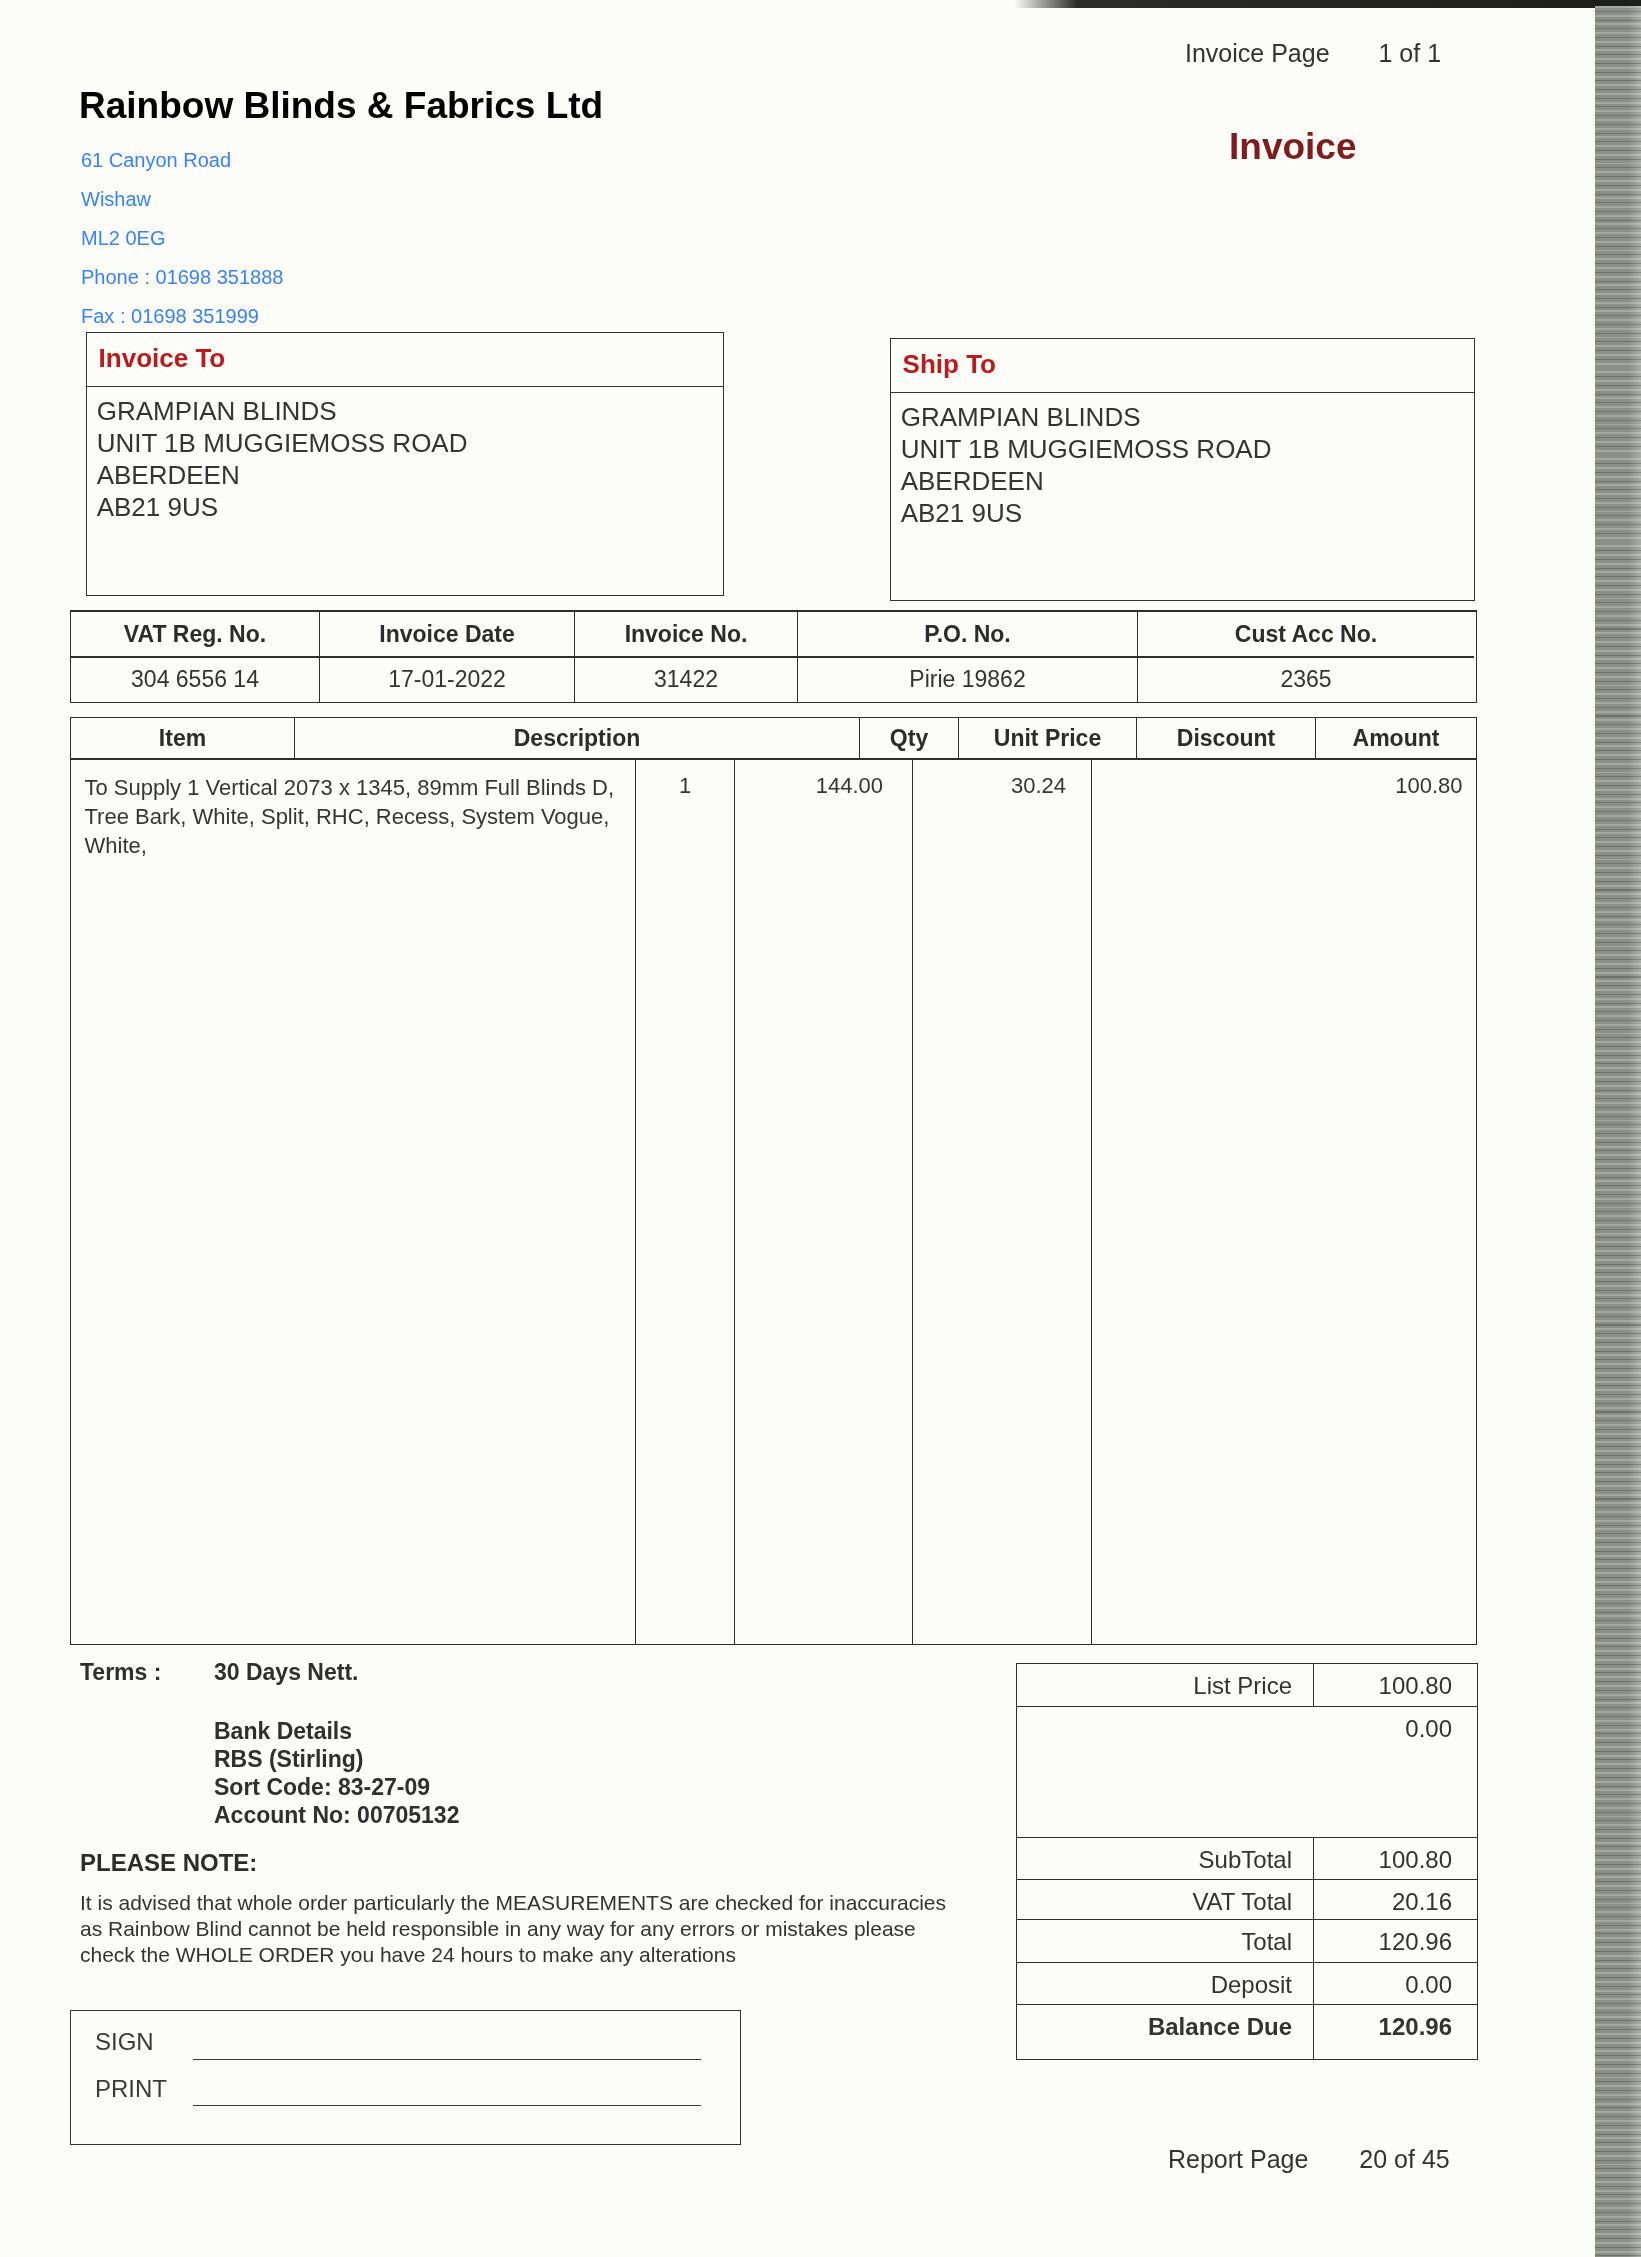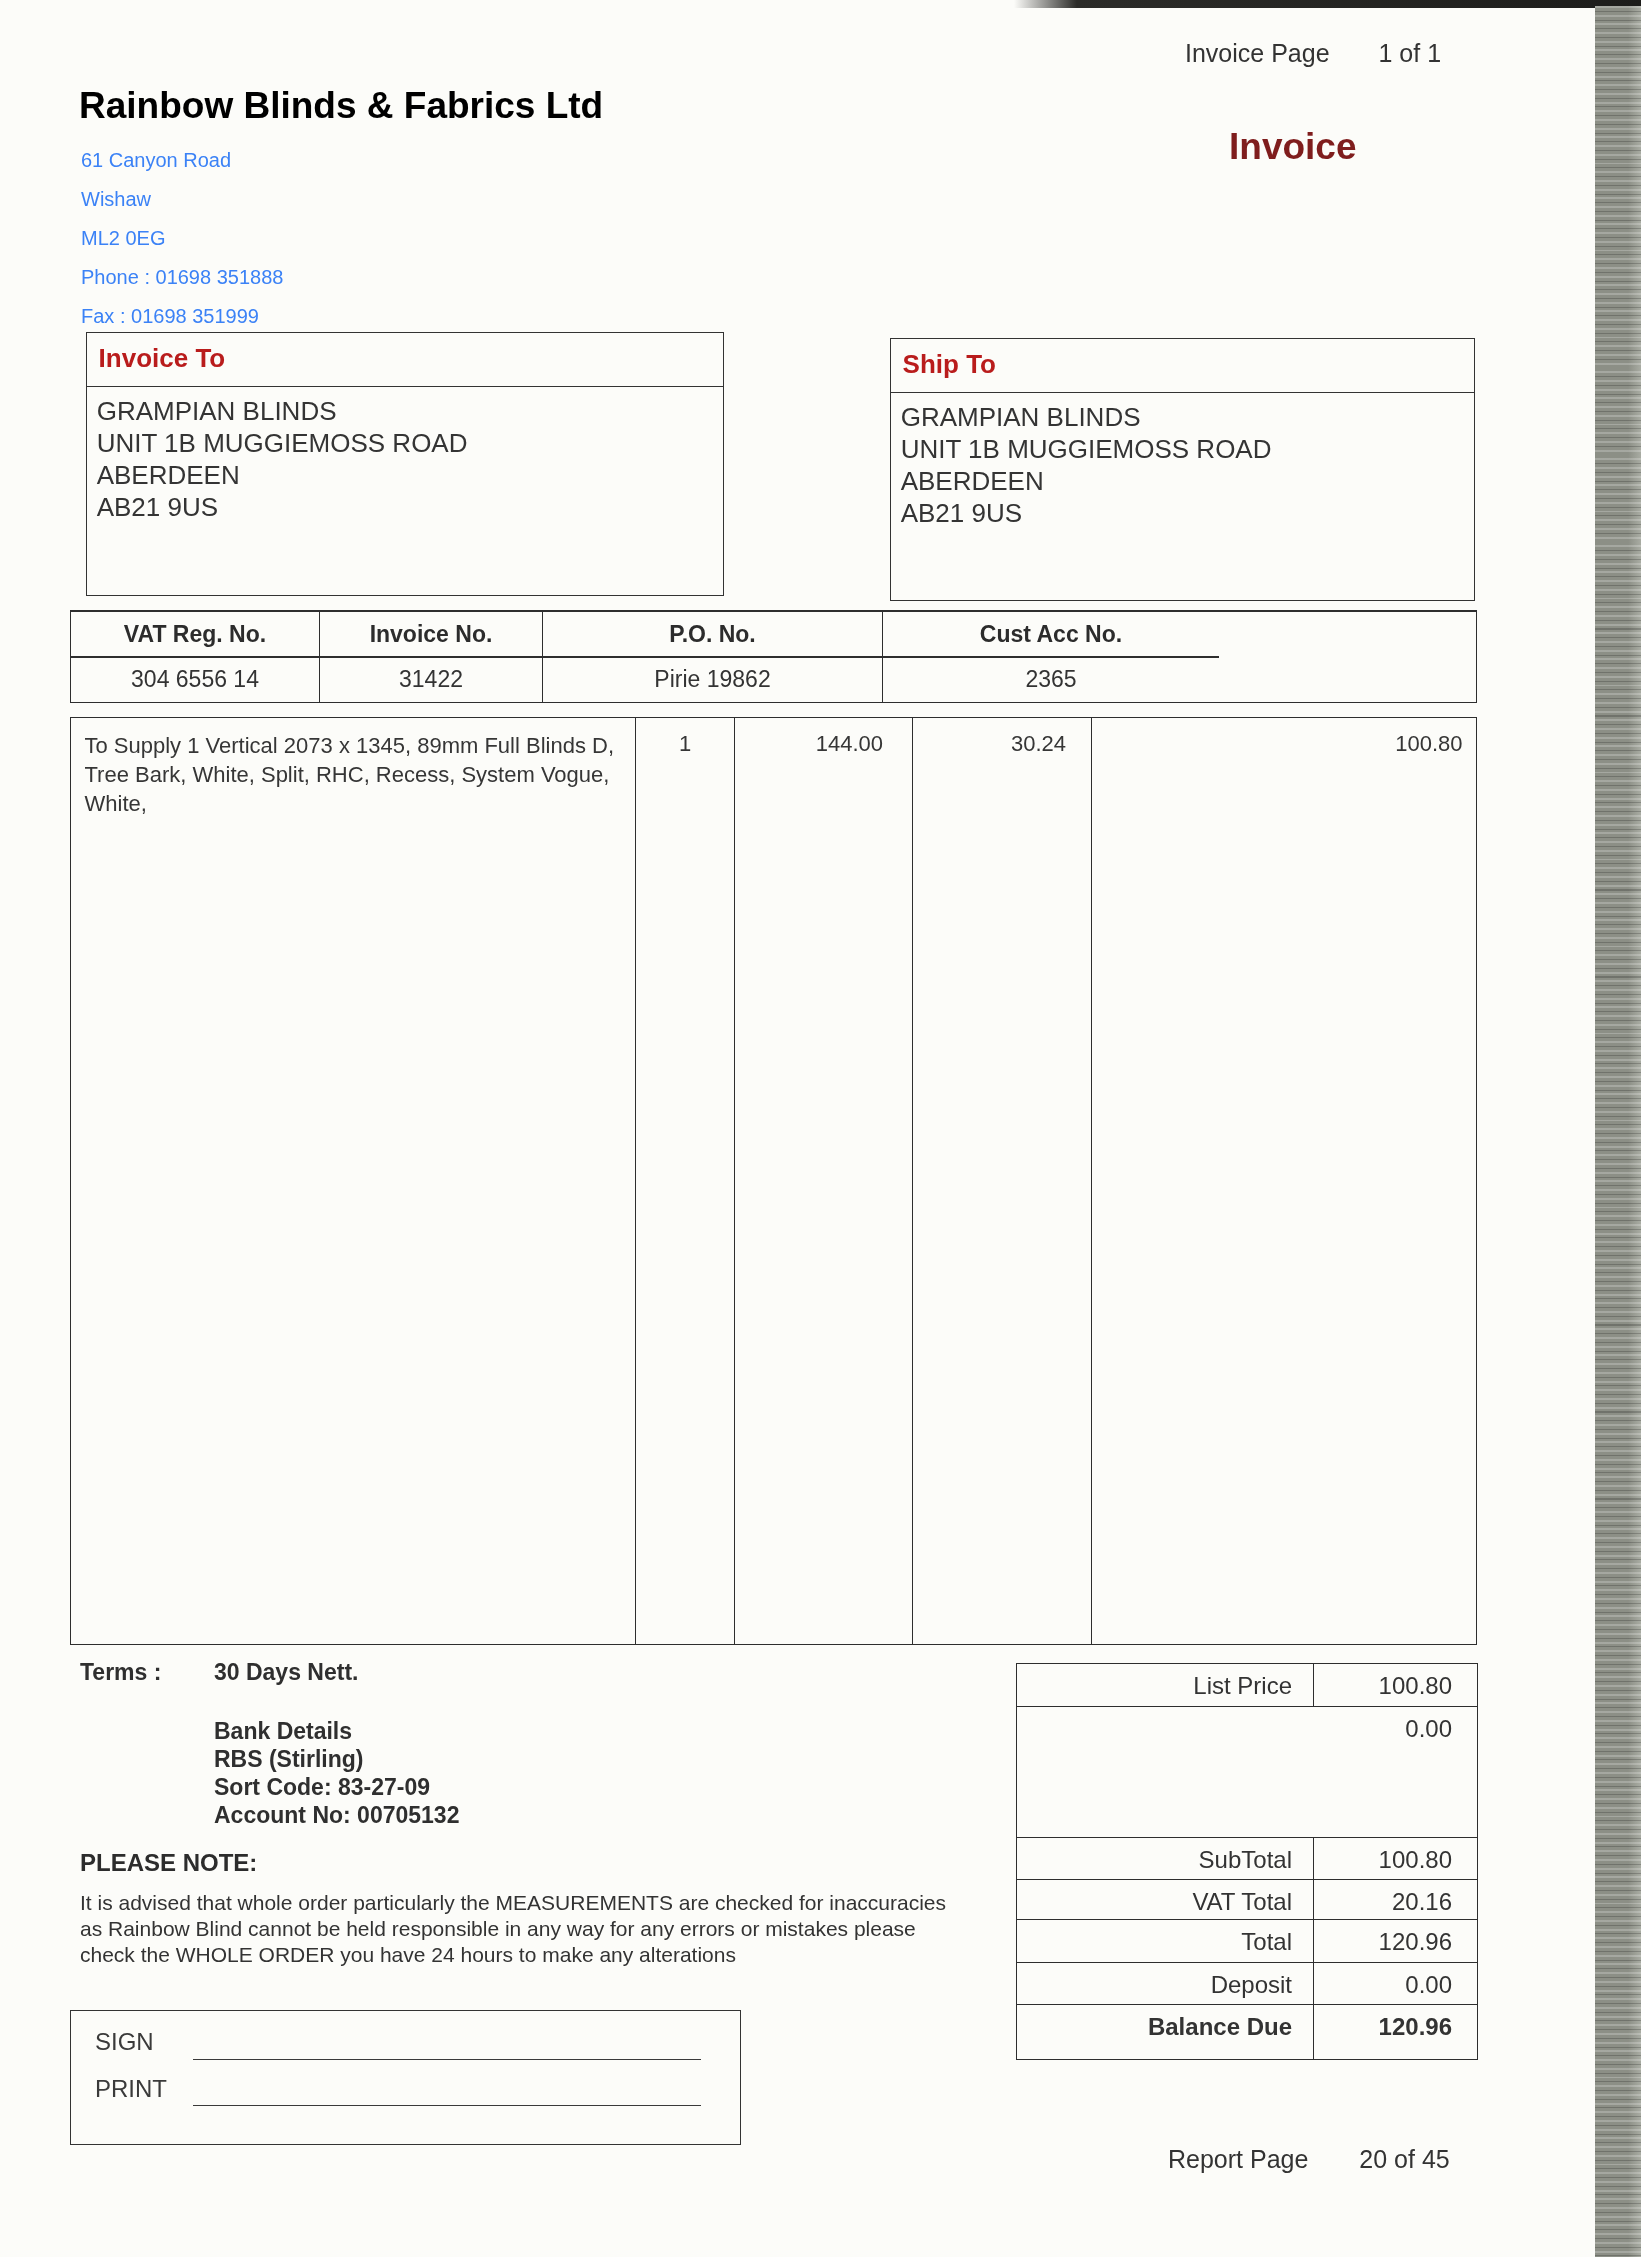--- a/index.html
+++ b/index.html
@@ -106,35 +106,47 @@
       <div>ABERDEEN</div>
       <div>AB21 9US</div>
     </div>
   </div>
 
   <div class="abs meta-table" style="left:70px;top:610px;width:1407px;height:93px;">
     <div class="meta-col" style="width:249px;">
       <div class="meta-head">VAT Reg. No.</div>
       <div class="meta-val">304 6556 14</div>
     </div>
+    <div class="meta-col" style="width:255px;">
+      <div class="meta-head">Invoice Date</div>
+      <div class="meta-val">17-01-2022</div>
+    </div>
     <div class="meta-col" style="width:223px;">
       <div class="meta-head">Invoice No.</div>
       <div class="meta-val">31422</div>
     </div>
     <div class="meta-col" style="width:340px;">
       <div class="meta-head">P.O. No.</div>
       <div class="meta-val">Pirie 19862</div>
     </div>
     <div class="meta-col" style="width:336px;">
       <div class="meta-head">Cust Acc No.</div>
       <div class="meta-val">2365</div>
     </div>
   </div>
 
   <div class="abs items-table" style="left:70px;top:717px;width:1407px;height:928px;">
+    <div class="items-head">
+      <div class="ih-cell" style="width:224px;">Item</div>
+      <div class="ih-cell" style="width:565px;">Description</div>
+      <div class="ih-cell" style="width:99px;">Qty</div>
+      <div class="ih-cell" style="width:178px;">Unit Price</div>
+      <div class="ih-cell" style="width:179px;">Discount</div>
+      <div class="ih-cell" style="flex:1;">Amount</div>
+    </div>
     <div class="items-body">
       <div class="ib-cell" style="width:565px;padding-left:13.5px;padding-right:15.4px;line-height:29px;">To Supply 1 Vertical  2073 x 1345, 89mm Full Blinds D, Tree Bark, White, Split, RHC, Recess, System Vogue, White,</div>
       <div class="ib-cell" style="width:99px;text-align:center;">1</div>
       <div class="ib-cell" style="width:178px;text-align:right;padding-right:29px;">144.00</div>
       <div class="ib-cell" style="width:179px;text-align:right;padding-right:25px;">30.24</div>
       <div class="ib-cell" style="flex:1;text-align:right;padding-right:13.5px;">100.80</div>
     </div>
   </div>
 
   <span class="abs b" style="left:80px;top:1659px;font-size:23px;color:#2f2f2f;">Terms :</span>

